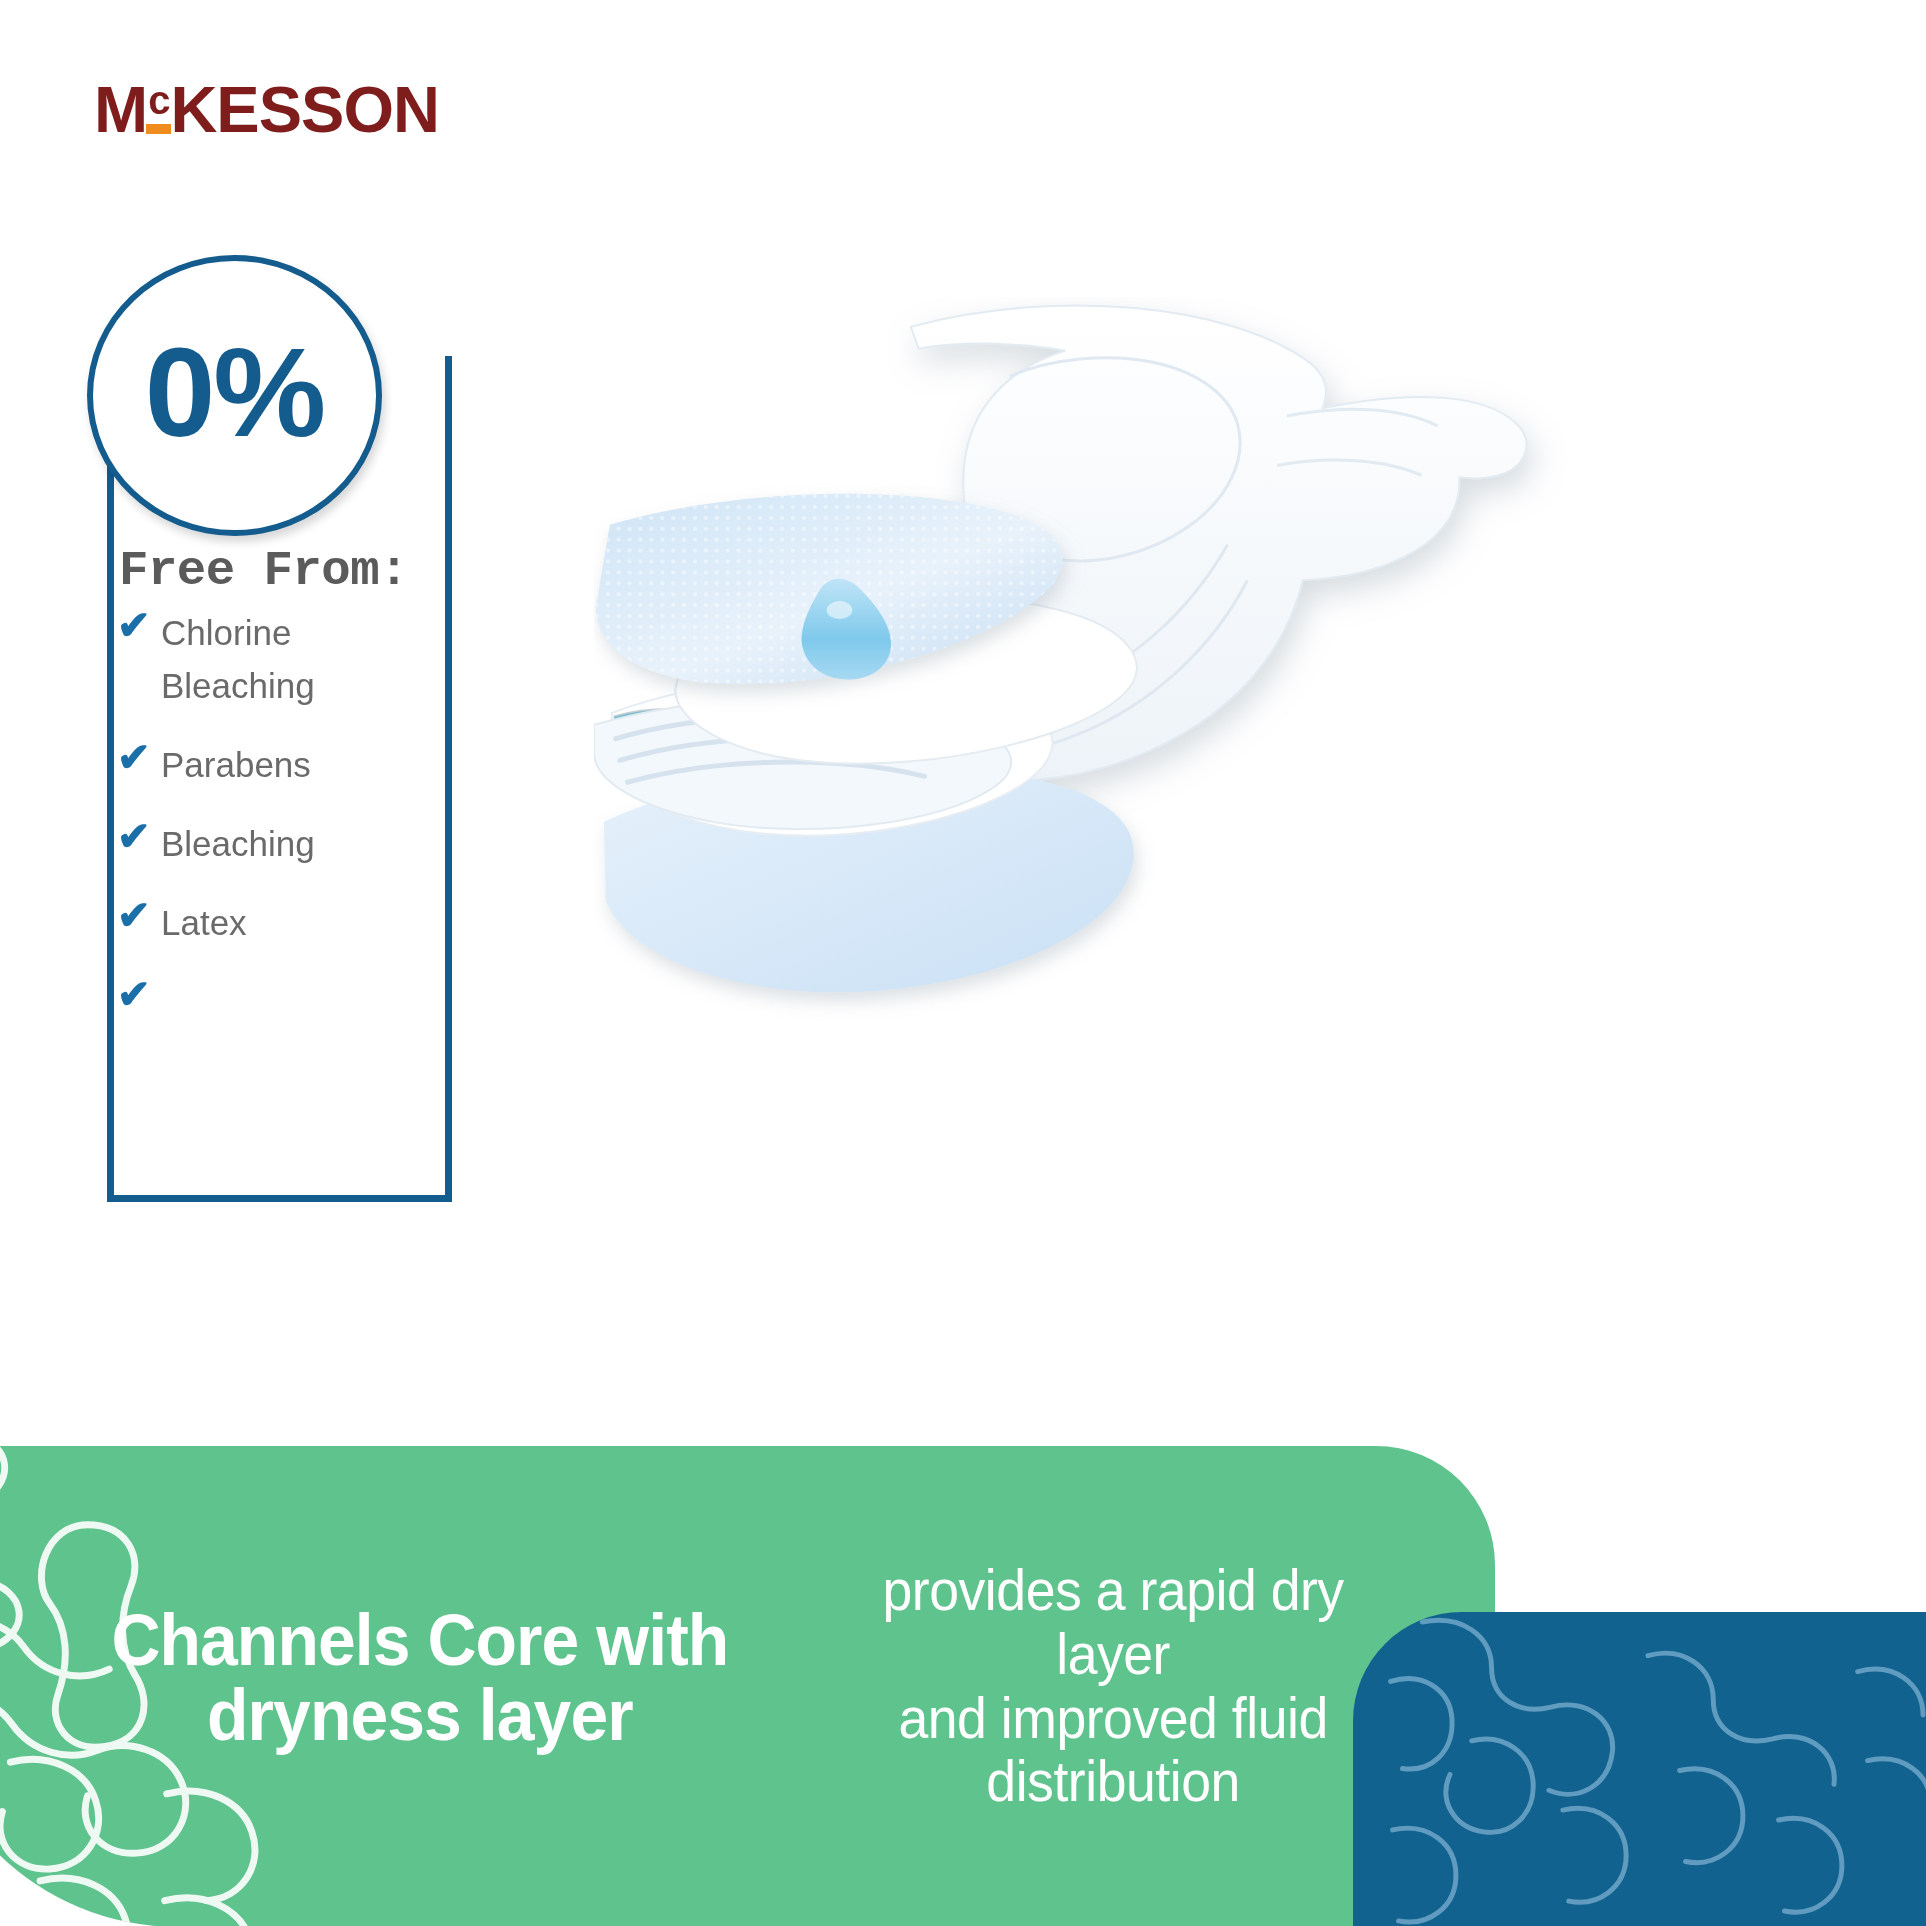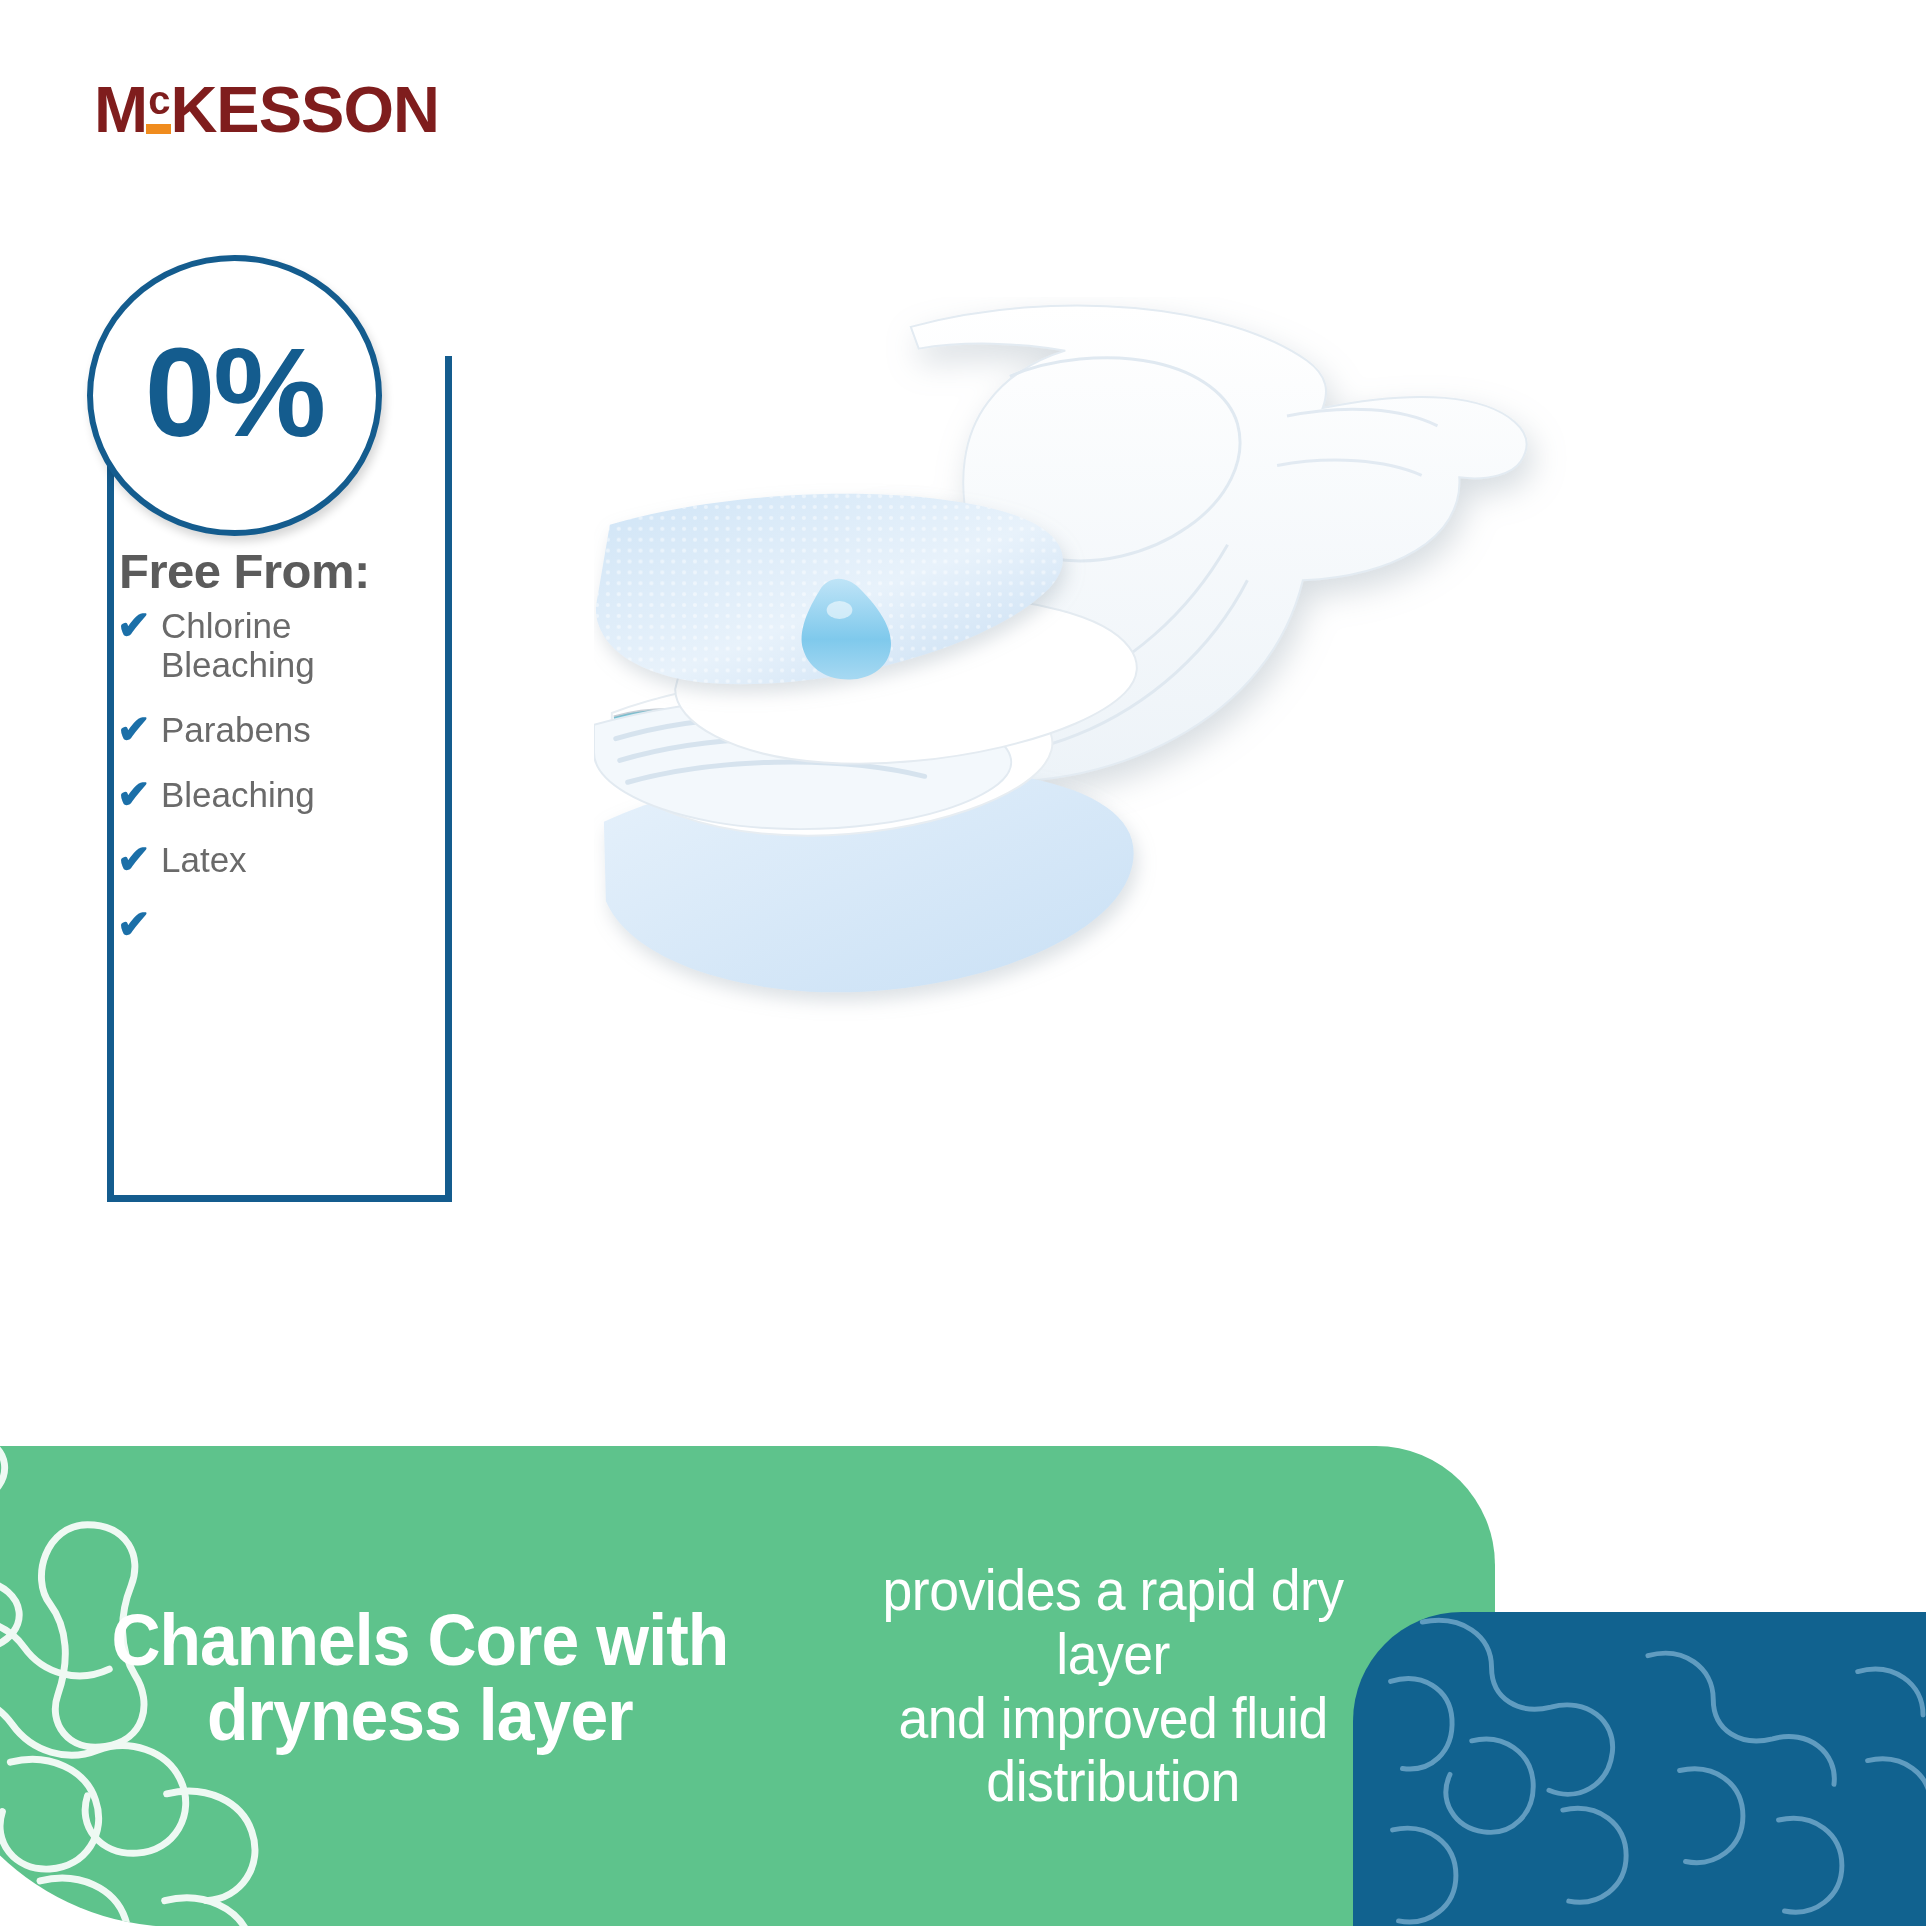--- a/index.html
+++ b/index.html
@@ -80,21 +80,21 @@
     font-weight: 700;
     font-size: 127px;
     line-height: 1;
     letter-spacing: -2px;
     margin-top: -6px;
   }
   #free-from-title {
     position: absolute;
     left: 119px;
     top: 543px;
-    font-family: Liberation Sans, sans-serif;
+    font-family: Liberation Mono, monospace;
     font-weight: 700;
     font-size: 49px;
     color: #5B5B5B;
     letter-spacing: -0.5px;
   }
   #free-from-list {
     position: absolute;
     left: 117px;
     top: 606px;
     width: 317px;
@@ -112,21 +112,21 @@
     width: 44px;
     color: #1B6FA8;
     font-size: 40px;
     line-height: 38px;
     font-weight: 700;
     text-align: left;
   }
   #free-from-list li .itemtext {
     color: #6A6A6A;
     font-size: 35px;
-    line-height: 39px;
+    line-height: 53px;
     font-family: "Liberation Sans", sans-serif;
     white-space: pre-line;
   }
 
   
   #product-figure {
     position: absolute;
     left: 594px;
     top: 297px;
     width: 1287px;

